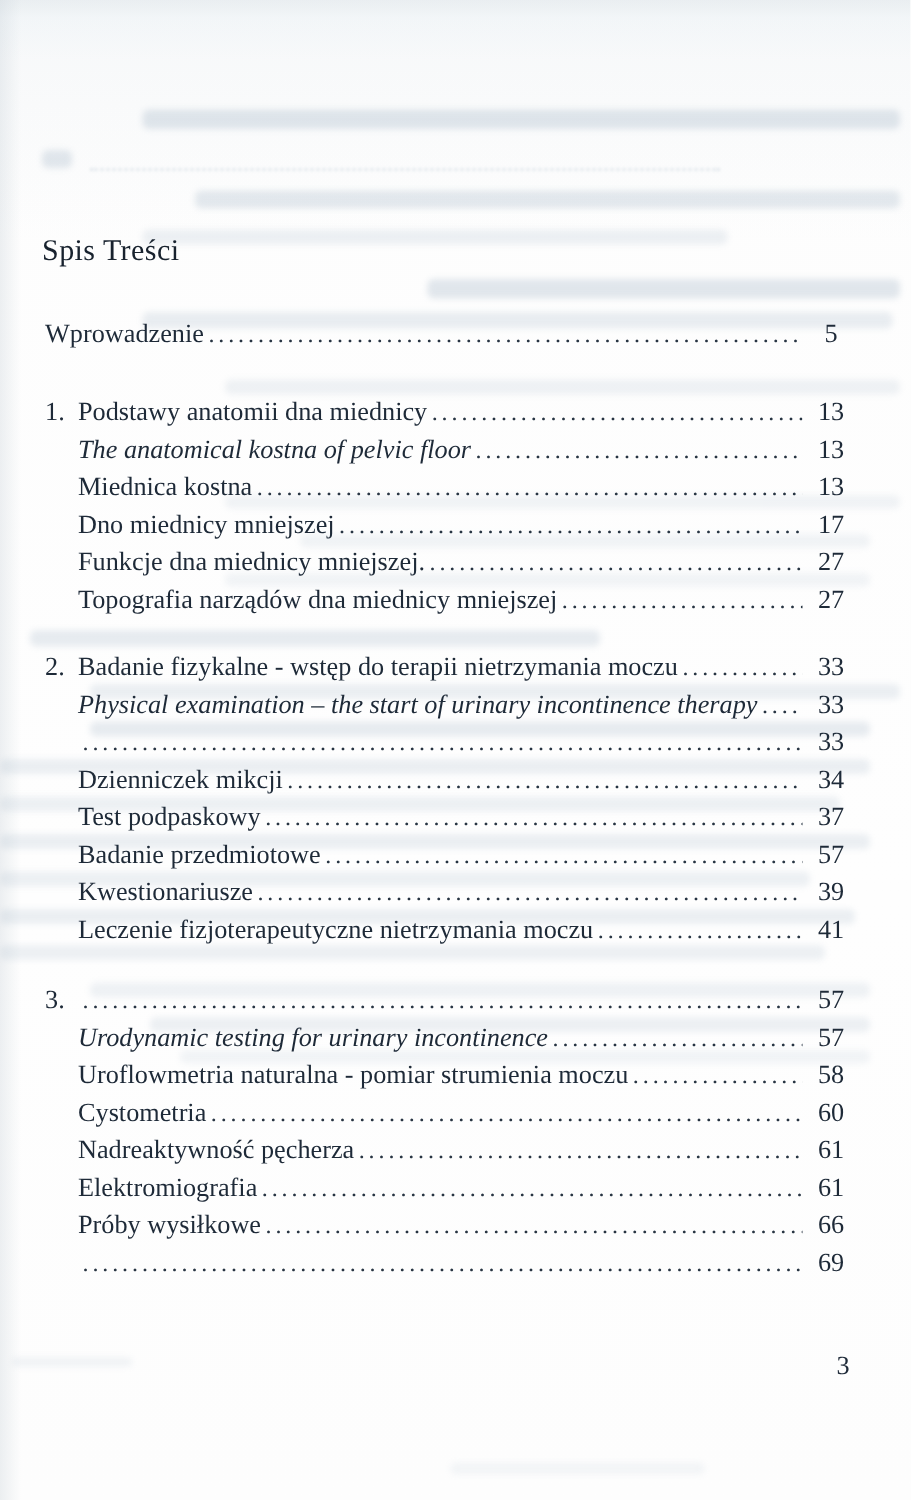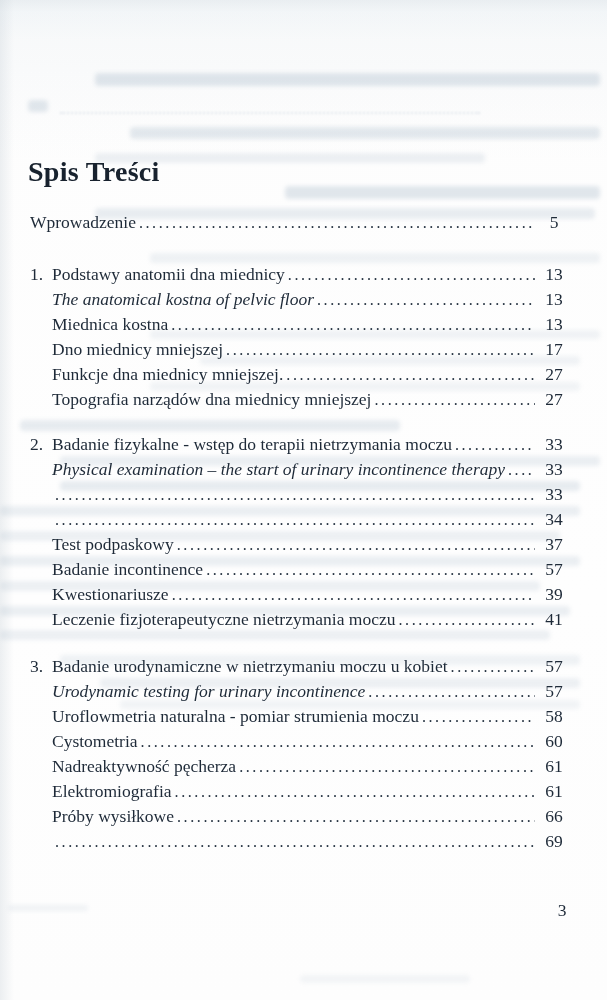--- a/index.html
+++ b/index.html
@@ -31,21 +31,21 @@
     position:absolute;border-radius:4px;background:#9fb2c4;
     filter:blur(2px);transform:scaleX(-1);
   }
   .bl.dotline{
     background:none;border-bottom:2px dotted #a8bac9;border-radius:0;filter:blur(1px);
   }
 
   
   .page-title{
     position:absolute;left:28px;top:156px;margin:0;
-    font-size:28px;font-weight:bold;color:#18222e;letter-spacing:.3px;
+    font-size:20px;font-weight:normal;color:#18222e;letter-spacing:.3px;
   }
 
   
   .toc{position:absolute;left:30px;top:210px;width:543px;color:#1e2a38;}
   .toc-section{margin-top:0;}
   .toc-section.gap1{margin-top:27px;}
   .toc-section.gap2{margin-top:20px;}
   .toc-section.gap3{margin-top:22px;}
   .row{
     display:flex;align-items:flex-start;height:25px;line-height:25px;
@@ -154,48 +154,48 @@
         <div class="row item italic">
           <span class="label">Physical examination – the start of urinary incontinence therapy</span>
           <span class="dots"></span>
           <span class="pg">33</span>
         </div>
         <div class="row item">
           <span class="dots"></span>
           <span class="pg">33</span>
         </div>
         <div class="row item">
+          <span class="label">Dzienniczek mikcji</span>
           <span class="dots"></span>
           <span class="pg">34</span>
         </div>
         <div class="row item">
           <span class="label">Test podpaskowy</span>
           <span class="dots"></span>
           <span class="pg">37</span>
         </div>
         <div class="row item">
-          <span class="label">Badanie incontinence</span>
+          <span class="label">Badanie przedmiotowe</span>
           <span class="dots"></span>
           <span class="pg">57</span>
         </div>
         <div class="row item">
           <span class="label">Kwestionariusze</span>
           <span class="dots"></span>
           <span class="pg">39</span>
         </div>
         <div class="row item">
           <span class="label">Leczenie fizjoterapeutyczne nietrzymania moczu</span>
           <span class="dots"></span>
           <span class="pg">41</span>
         </div>
       </div>
       <div class="toc-section gap3">
         <div class="row">
           <span class="num">3.</span>
-          <span class="label">Badanie urodynamiczne w nietrzymaniu moczu u kobiet</span>
           <span class="dots"></span>
           <span class="pg">57</span>
         </div>
         <div class="row item italic">
           <span class="label">Urodynamic testing for urinary incontinence</span>
           <span class="dots"></span>
           <span class="pg">57</span>
         </div>
         <div class="row item">
           <span class="label">Uroflowmetria naturalna - pomiar strumienia moczu</span>

